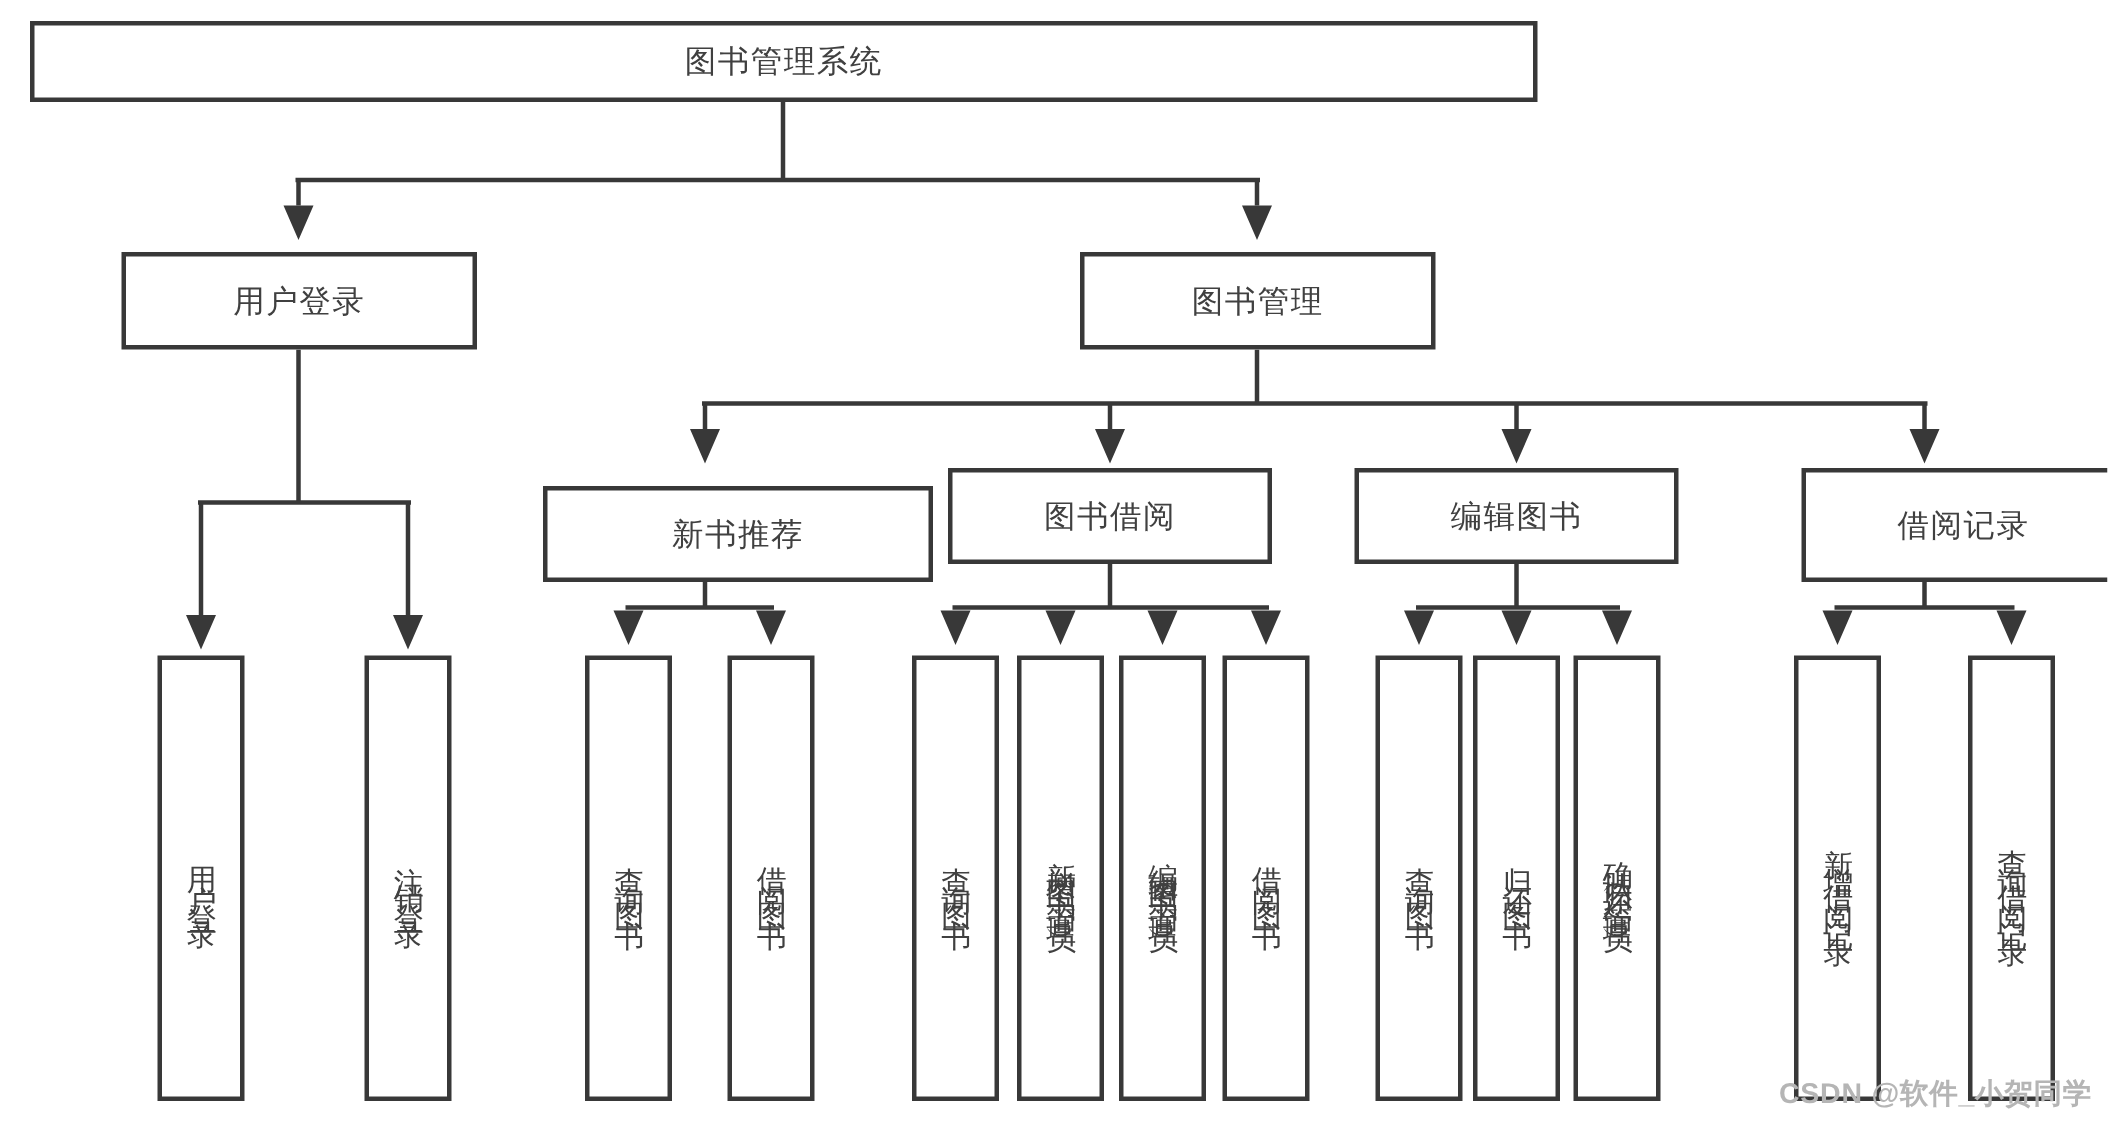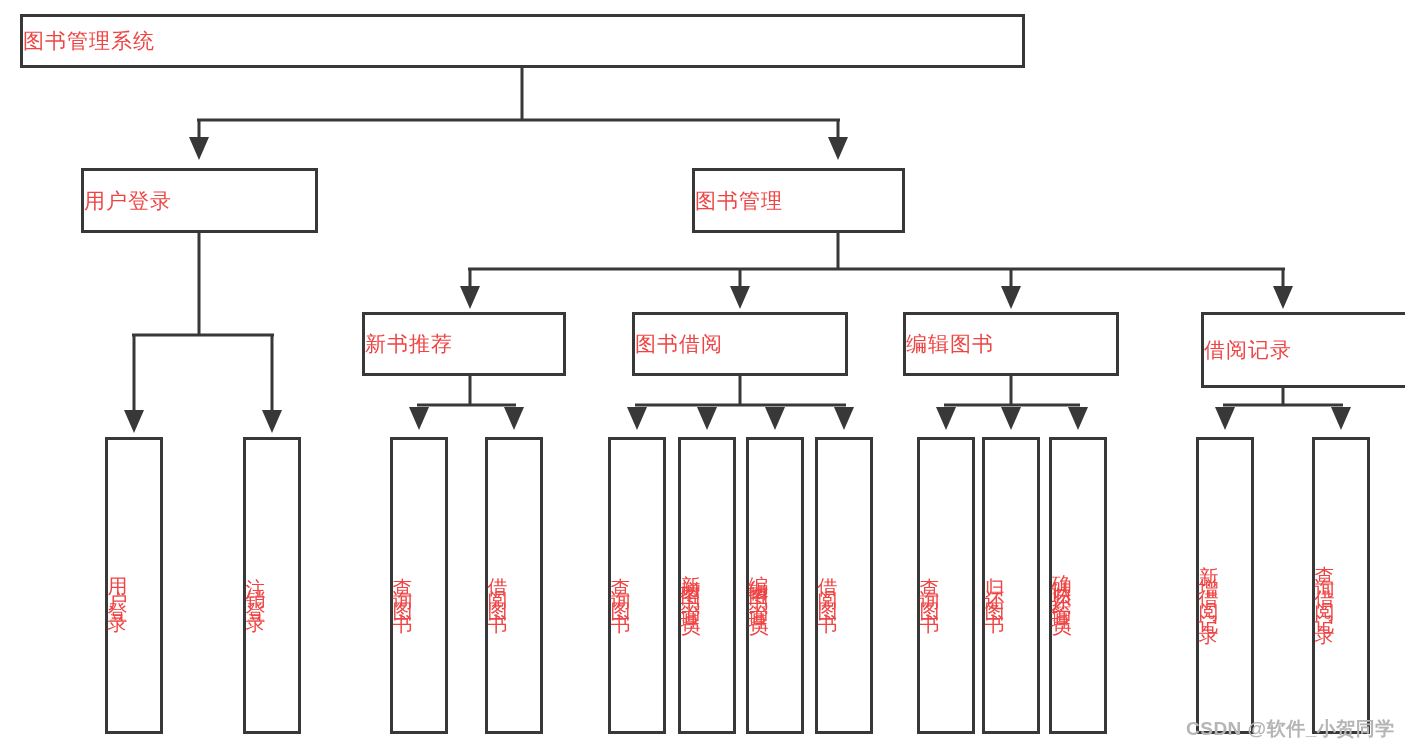--- a/index.html
+++ b/index.html
@@ -31,22 +31,23 @@
     fill: #383838;
     stroke: none;
   }
   .node {
     position: absolute;
     box-sizing: border-box;
     border: 3px solid #383838;
     background: #ffffff;
     display: flex;
     align-items: center;
+    justify-content: center;
     z-index: 2;
-    color: #ef4444;
+    color: #404040;
   }
   .hnode {
     font-size: 21px;
     letter-spacing: 1px;
     white-space: nowrap;
   }
   .leaf {
     top: 437px;
     width: 58px;
     height: 297px;
@@ -116,25 +117,25 @@
     </g>
   </svg>
 
   <div class="node hnode" style="left:20px; top:14px; width:1005px; height:54px">
     <span>图书管理系统</span>
   </div>
 
   <div class="node hnode" style="left:81px; top:168px; width:237px; height:65px">
     <span>用户登录</span>
   </div>
-  <div class="node hnode" style="left:692px; top:168px; width:213px; height:65px">
+  <div class="node hnode" style="left:720px; top:168px; width:237px; height:65px">
     <span>图书管理</span>
   </div>
 
-  <div class="node hnode" style="left:362px; top:312px; width:204px; height:64px">
+  <div class="node hnode" style="left:362px; top:324px; width:260px; height:64px">
     <span>新书推荐</span>
   </div>
   <div class="node hnode" style="left:632px; top:312px; width:216px; height:64px">
     <span>图书借阅</span>
   </div>
   <div class="node hnode" style="left:903px; top:312px; width:216px; height:64px">
     <span>编辑图书</span>
   </div>
   <div class="node hnode" style="left:1201px; top:312px; width:216px; height:76px">
     <span>借阅记录</span>

